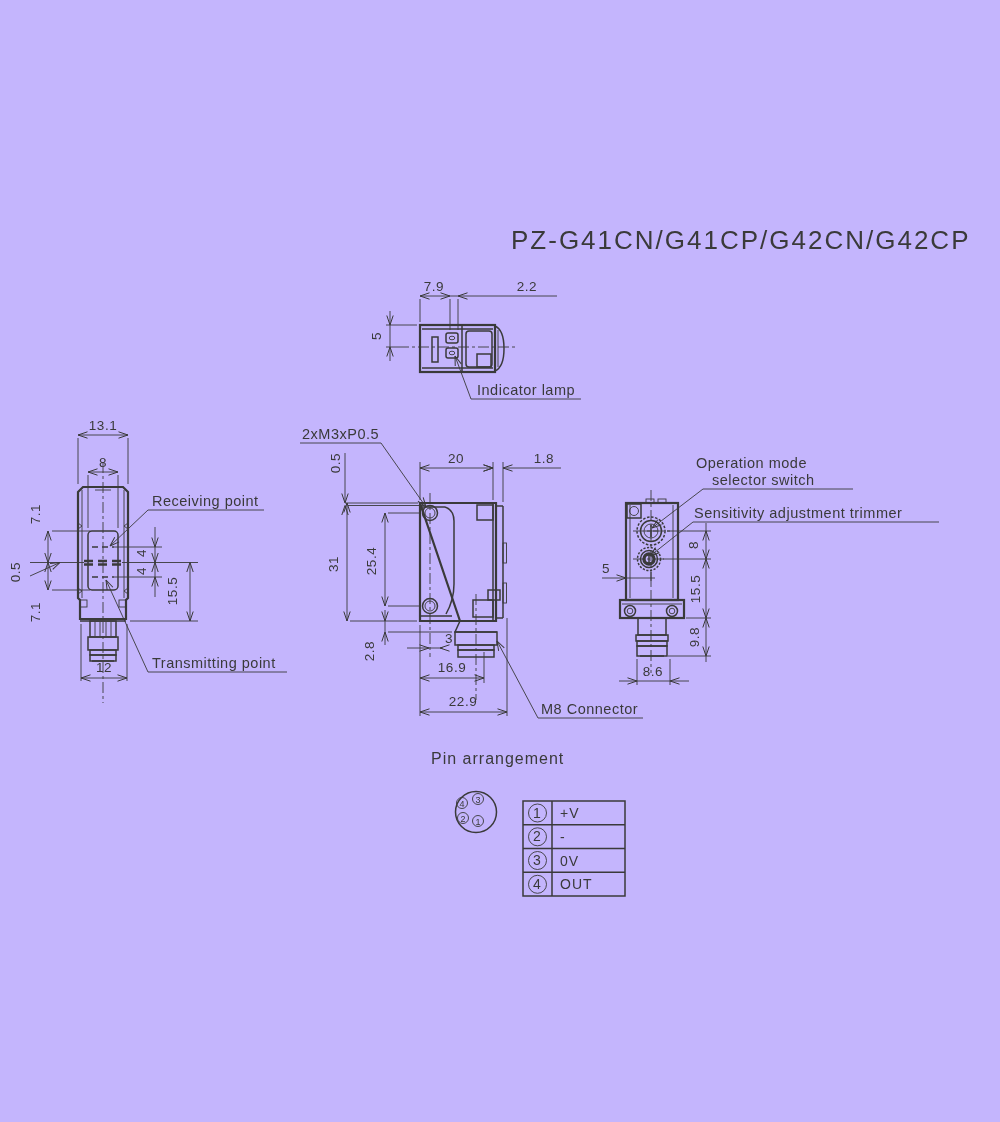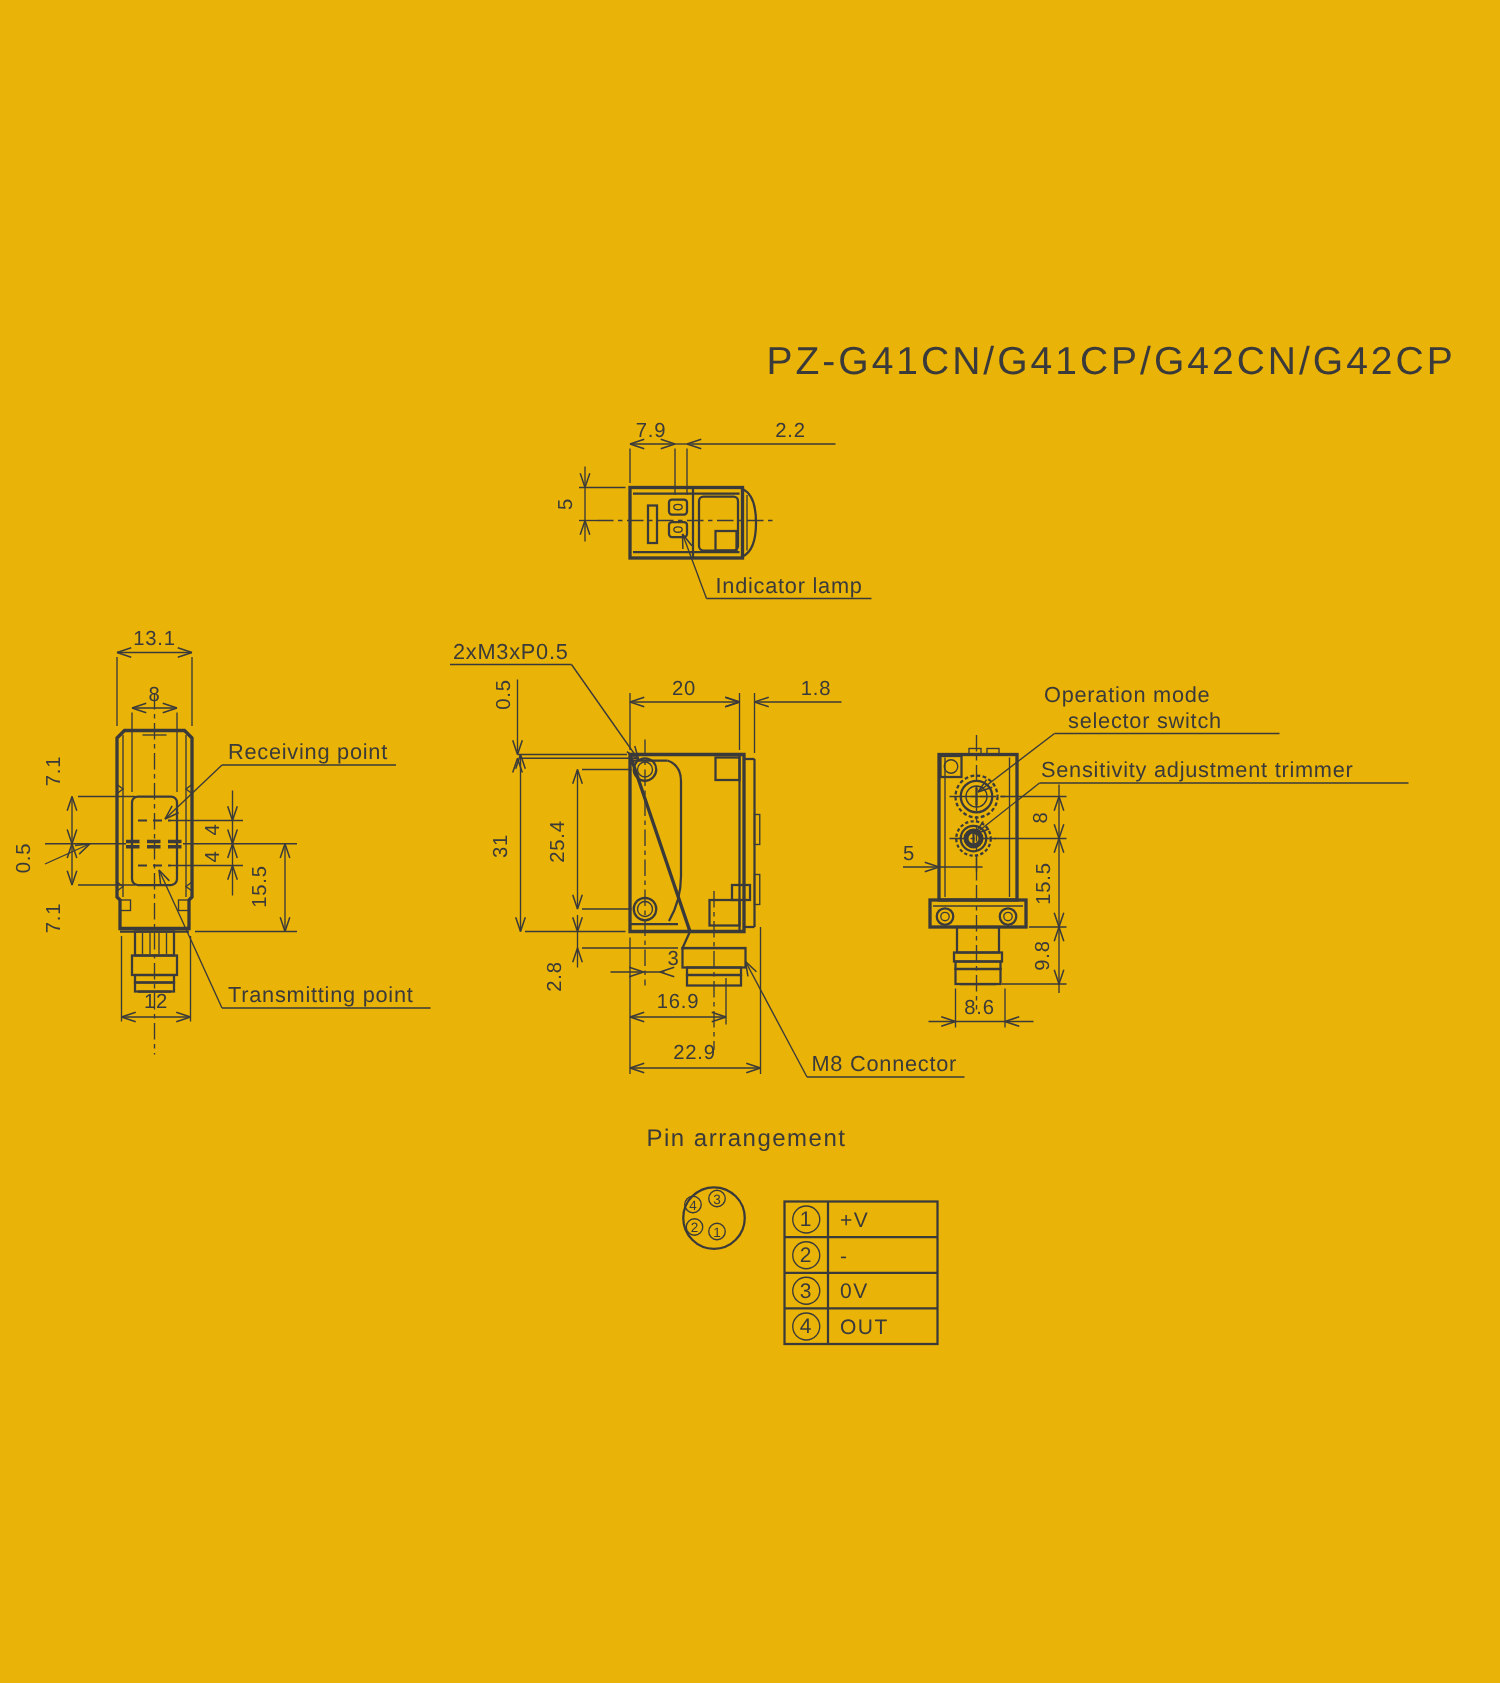--- a/index.html
+++ b/index.html
@@ -1,16 +1,16 @@
 <!DOCTYPE html>
 <html><head>
 <meta charset="utf-8">
 <style>
   html,body{margin:0;padding:0;background:#fff;}
-  .canvas{position:relative;width:1000px;height:1122px;background:#eab308;overflow:hidden;}
+  .canvas{position:relative;width:1000px;height:1122px;background:#c4b5fd;overflow:hidden;}
   svg{position:absolute;top:0;left:0;}
   text{fill:#3a3a3a;font-family:"Liberation Sans",sans-serif;}
   .t-title{font-size:26px;letter-spacing:2px;}
   .t-label{font-size:14.5px;letter-spacing:0.5px;}
   .t-dim{font-size:13.5px;letter-spacing:0.5px;}
   .t-sec{font-size:16px;letter-spacing:1px;}
   .t-pin{font-size:9px;}
   .t-cell{font-size:14px;letter-spacing:1px;}
   .obj{stroke:#3a3a3a;stroke-width:1.5;fill:none;}
   .obj2{stroke:#3a3a3a;stroke-width:2.2;fill:none;}

